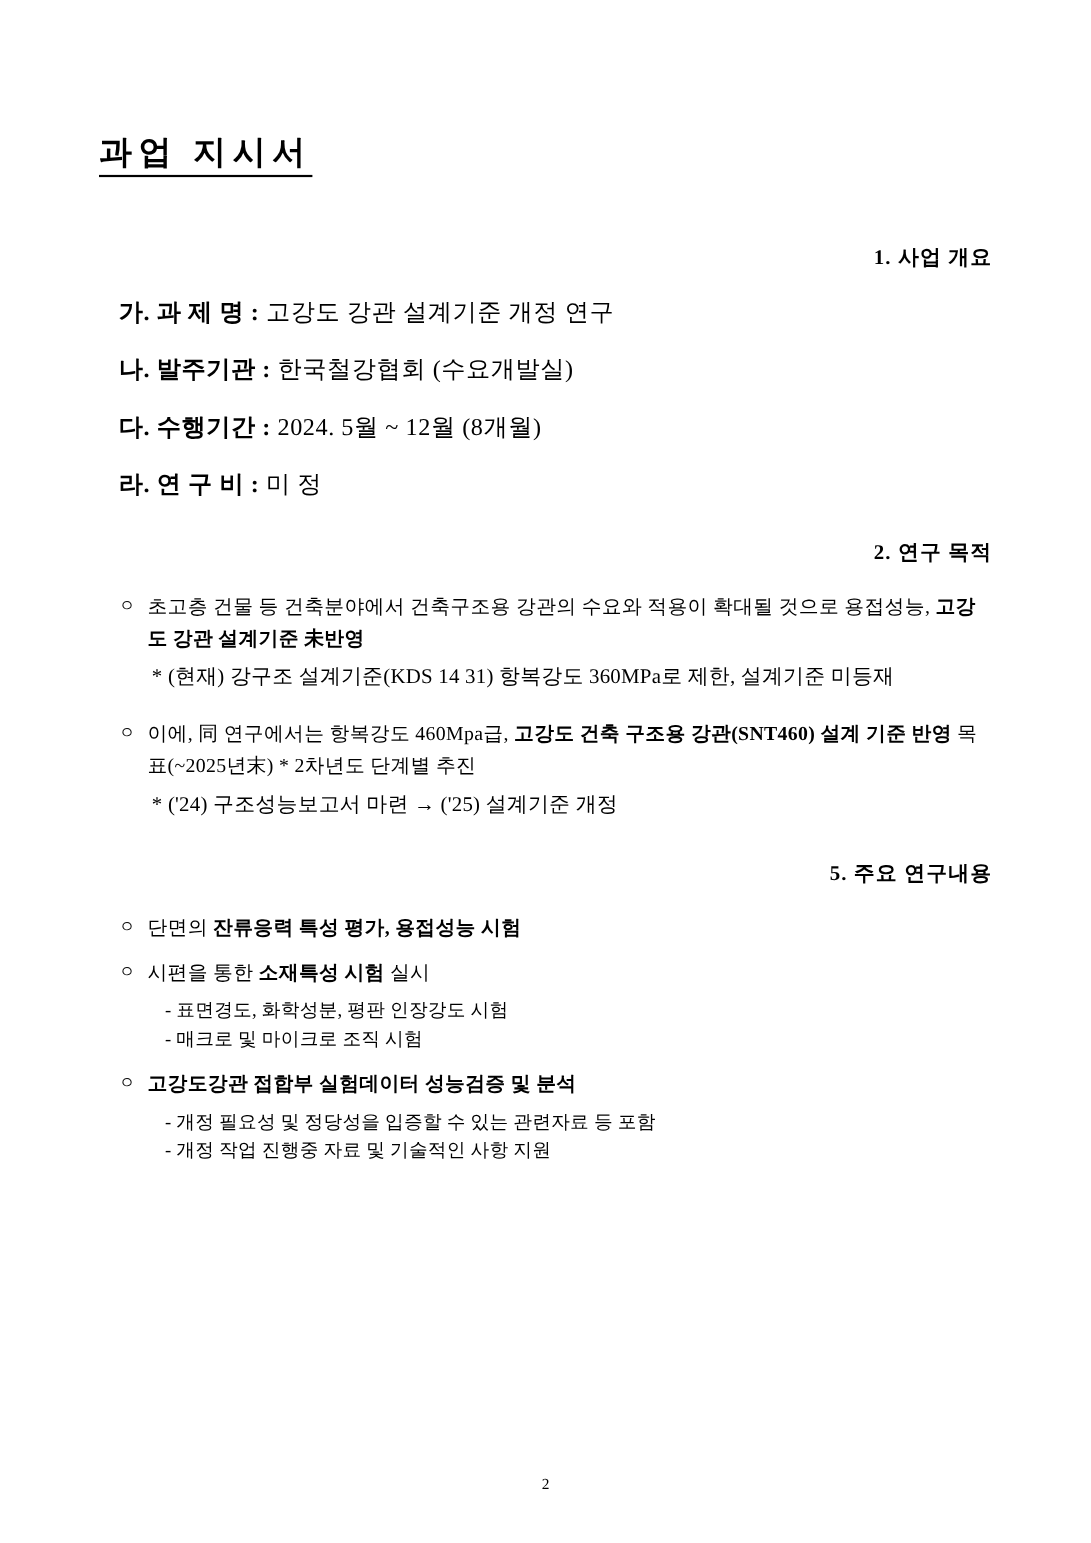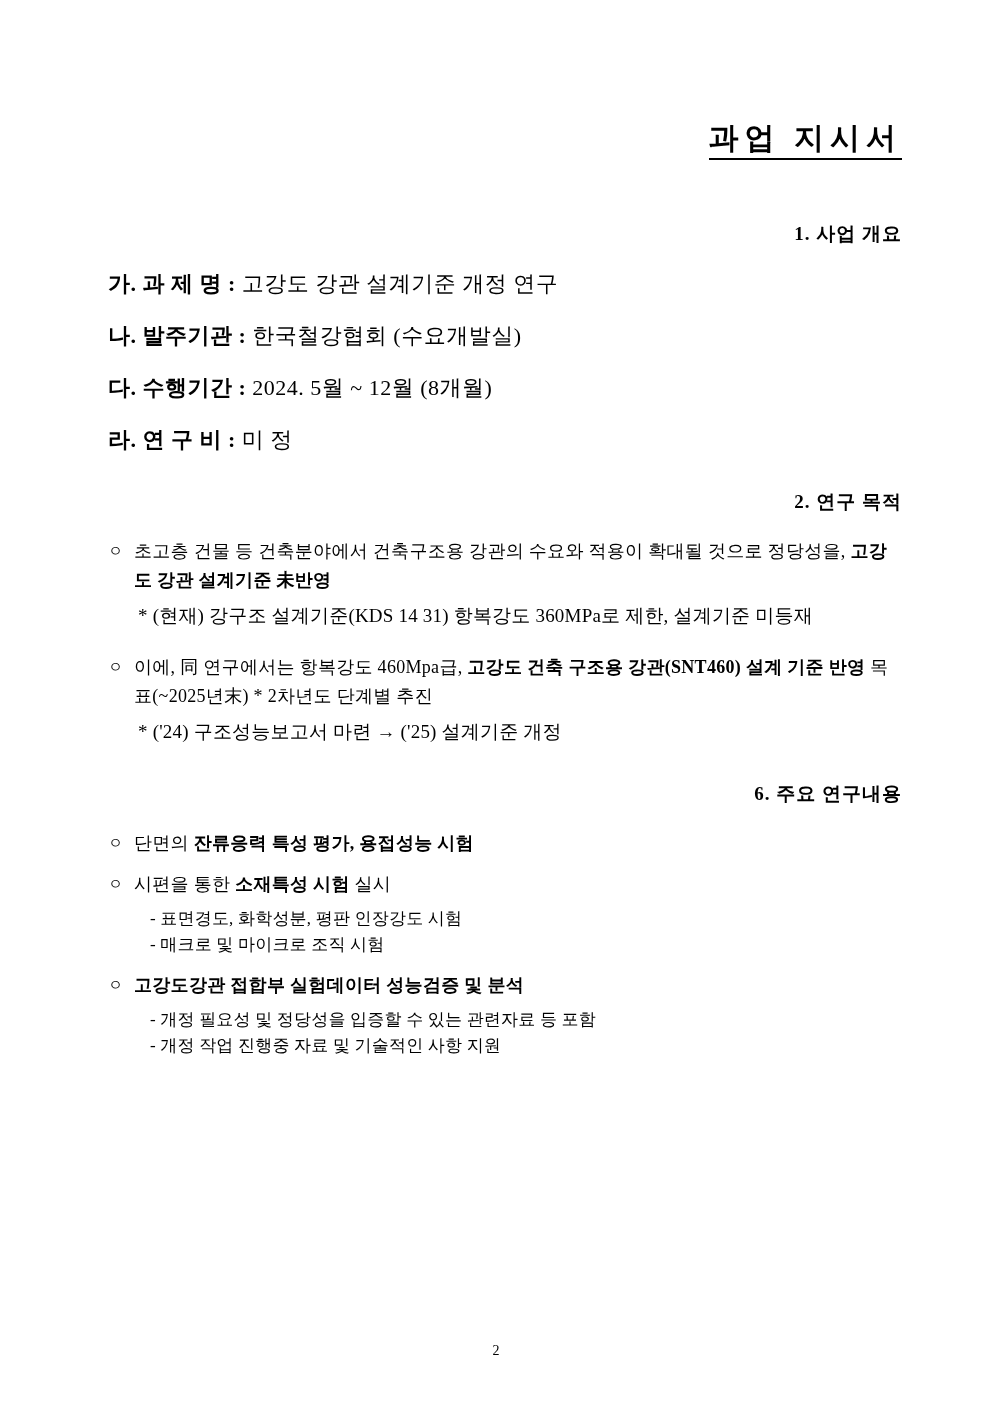--- a/index.html
+++ b/index.html
@@ -17,21 +17,21 @@
     height: 1403px;
     margin: 0 auto;
     background: #ffffff;
     box-sizing: border-box;
     padding: 0 90px;
     overflow: hidden;
   }
 
   
   .doc-title {
-    text-align: right;
+    text-align: left;
     font-size: 30px;
     font-weight: bold;
     letter-spacing: 6px;
     margin-top: 118px;
     margin-bottom: 0;
   }
   .doc-title span {
     border-bottom: 2px solid #000;
     padding-bottom: 4px;
   }
@@ -148,37 +148,37 @@
     <span class="value">미    정</span>
   </div>
 
   <div class="gap-lg"></div>
 
   <div class="section-head">2. 연구 목적</div>
   <div class="gap-md"></div>
 
   <div class="bullet">
     <span class="mark">ㅇ</span>
-    <span class="btext"><span>초고층 건물 등 건축분야에서 건축구조용 강관의 수요와 적용이 확대될 것으로 정당성을, </span><b>고강도 강관 설계기준 未반영</b></span>
+    <span class="btext"><span>초고층 건물 등 건축분야에서 건축구조용 강관의 수요와 적용이 확대될 것으로 용접성능, </span><b>고강도 강관 설계기준 未반영</b></span>
   </div>
   <div class="gap-xs"></div>
   <div class="note">* (현재) 강구조 설계기준(KDS 14 31) 항복강도 360MPa로 제한, 설계기준 미등재</div>
 
   <div class="gap-md"></div>
 
   <div class="bullet">
     <span class="mark">ㅇ</span>
     <span class="btext"><span>이에, 同 연구에서는 항복강도 460Mpa급, </span><b>고강도 건축 구조용 강관(SNT460) 설계 기준 반영</b><span> 목표(~2025년末) * 2차년도 단계별 추진</span></span>
   </div>
   <div class="gap-xs"></div>
   <div class="note">* ('24) 구조성능보고서 마련 → ('25) 설계기준 개정</div>
 
   <div class="gap-lg"></div>
 
-  <div class="section-head">6. 주요 연구내용</div>
+  <div class="section-head">5. 주요 연구내용</div>
   <div class="gap-md"></div>
 
   <div class="bullet">
     <span class="mark">ㅇ</span>
     <span class="btext"><span>단면의 </span><b>잔류응력 특성 평가, 용접성능 시험</b></span>
   </div>
 
   <div class="gap-sm"></div>
 
   <div class="bullet">

